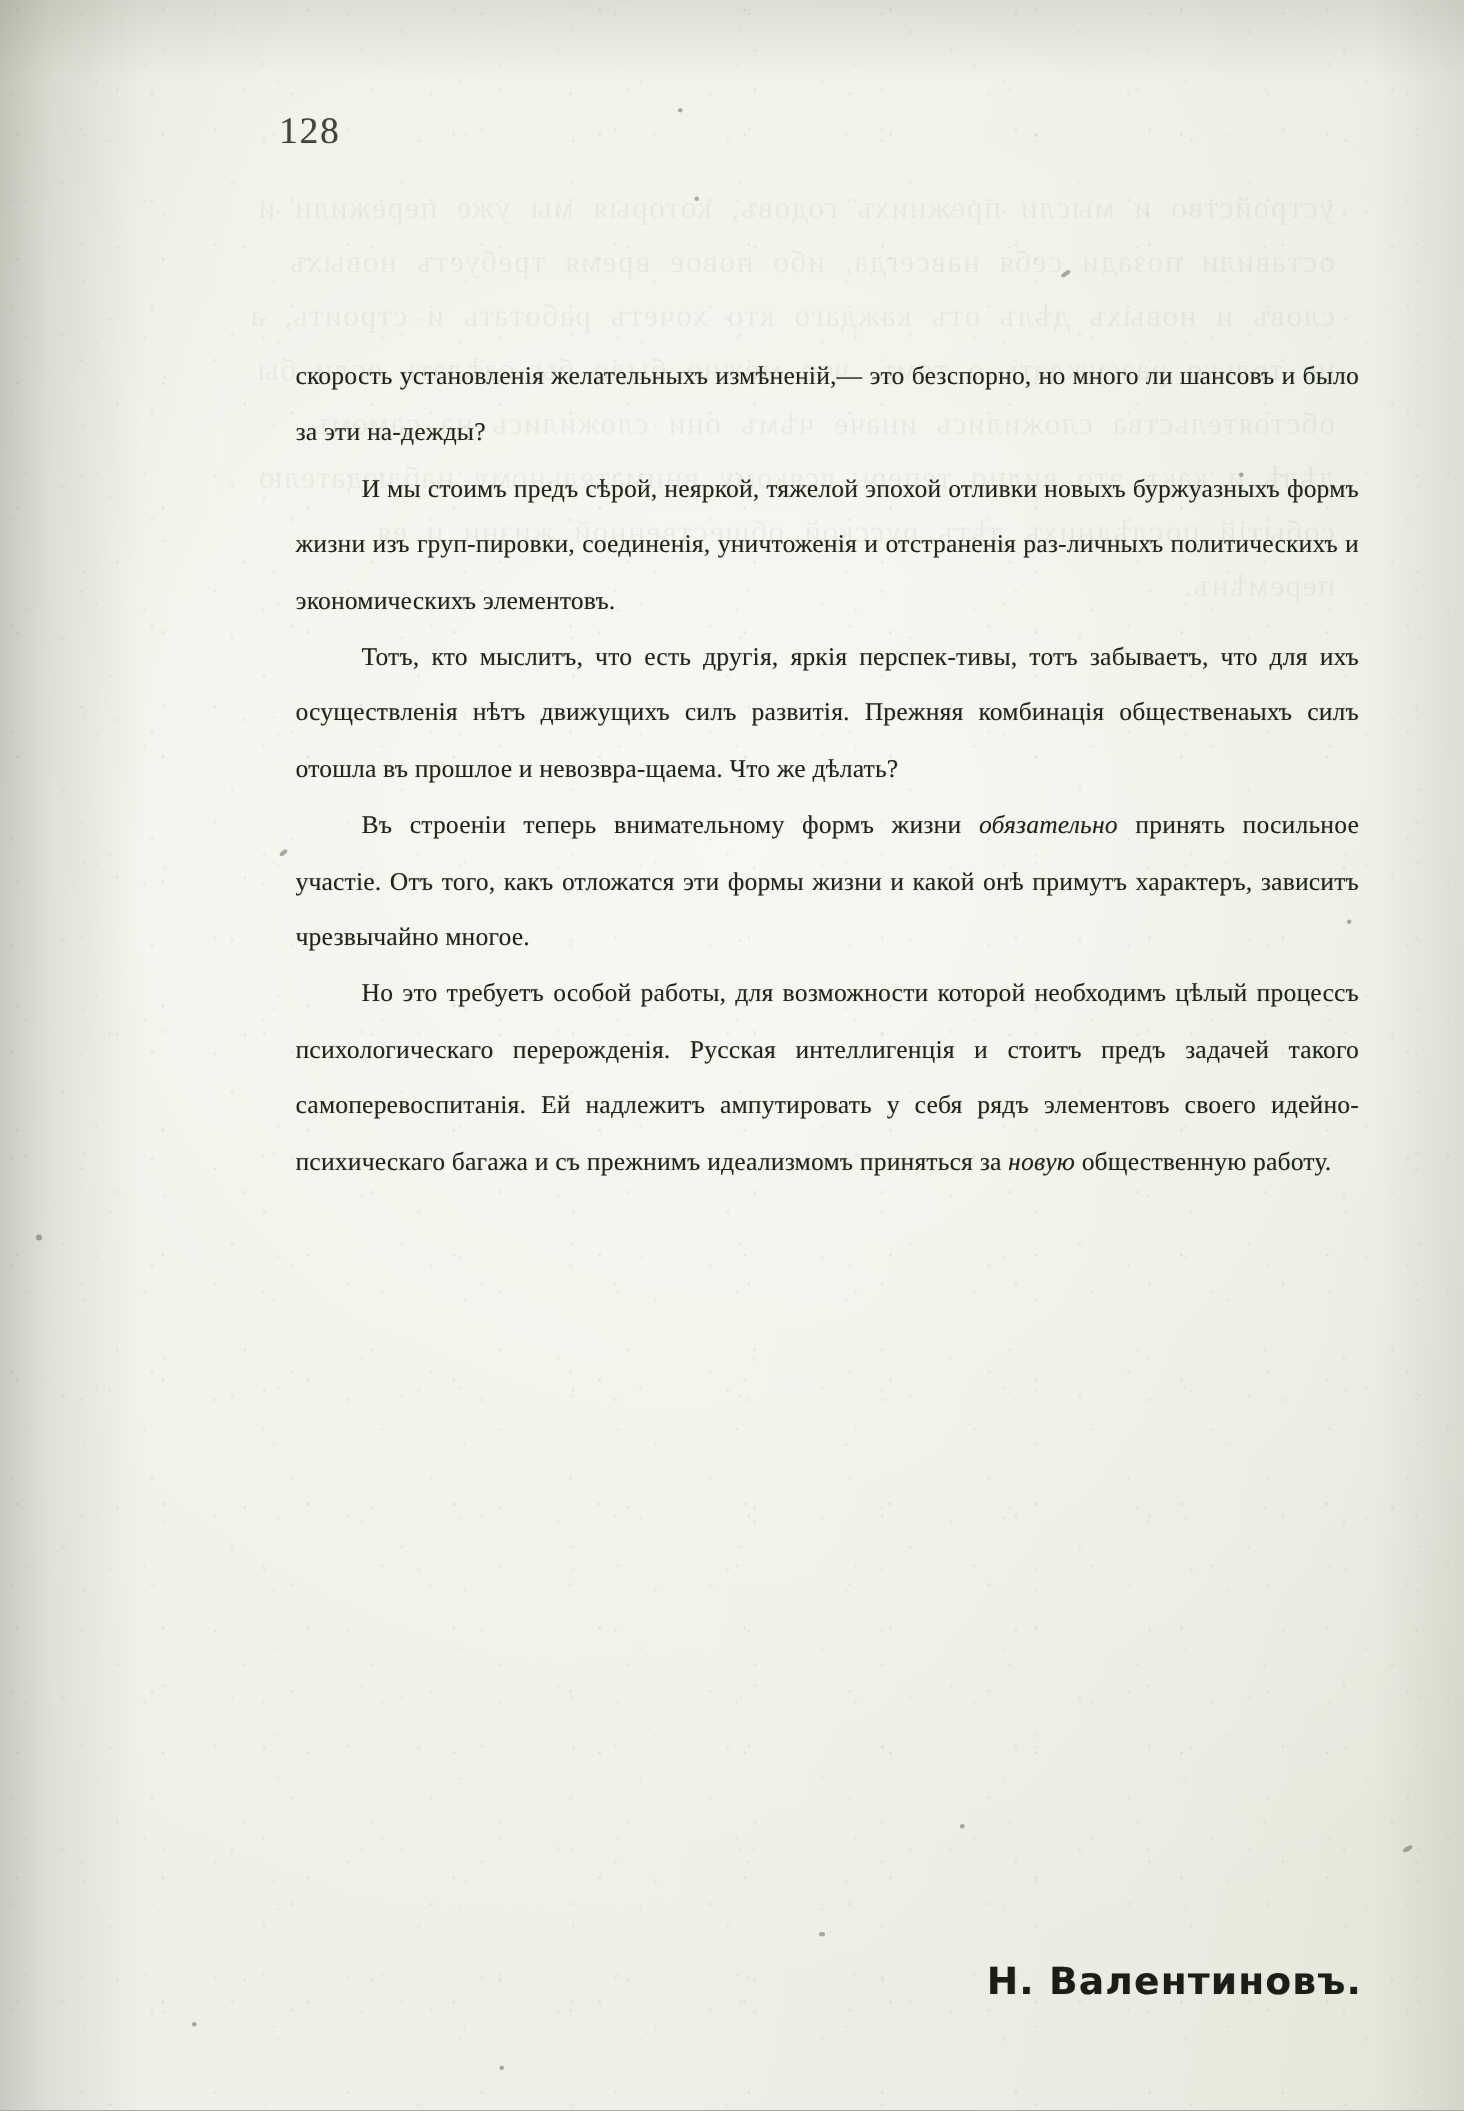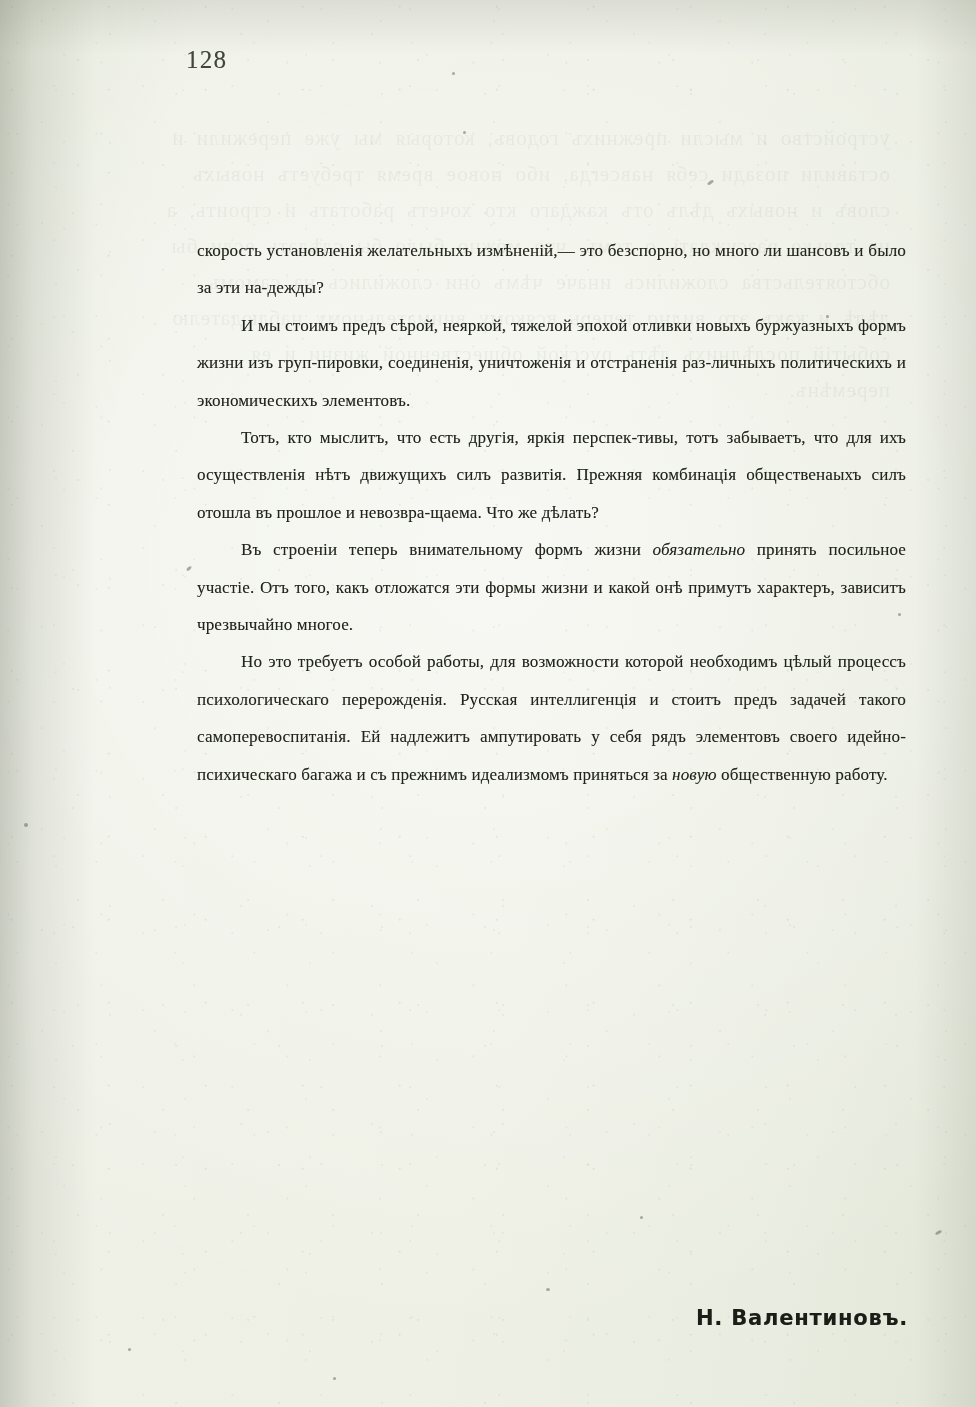--- a/index.html
+++ b/index.html
@@ -82,21 +82,21 @@
     color: #3a4036;
     pointer-events: none;
     overflow: hidden;
     word-spacing: 6px;
   }
 
   
   .folio {
     position: absolute;
     left: 186px;
-    top: 46px;
+    top: 74px;
     font-size: 25px;
     letter-spacing: 1.2px;
     color: #43483f;
     font-family: "Liberation Serif", "DejaVu Serif", serif;
   }
 
   
   .column {
     position: absolute;
     left: 197px;
@@ -127,21 +127,21 @@
     text-shadow: 0.3px 0.25px 0.6px rgba(40,46,38,0.30);
   }
 
   
   .signature {
     position: absolute;
     right: 68px;
     top: 1306px;
     font-family: "DejaVu Sans", "Liberation Sans", sans-serif;
     font-weight: bold;
-    font-size: 21px;
+    font-size: 25px;
     letter-spacing: 0.8px;
     color: #1e221b;
   }
 
   
   .speck {
     position: absolute;
     background: #5a5f52;
     border-radius: 50%;
     opacity: 0.5;

